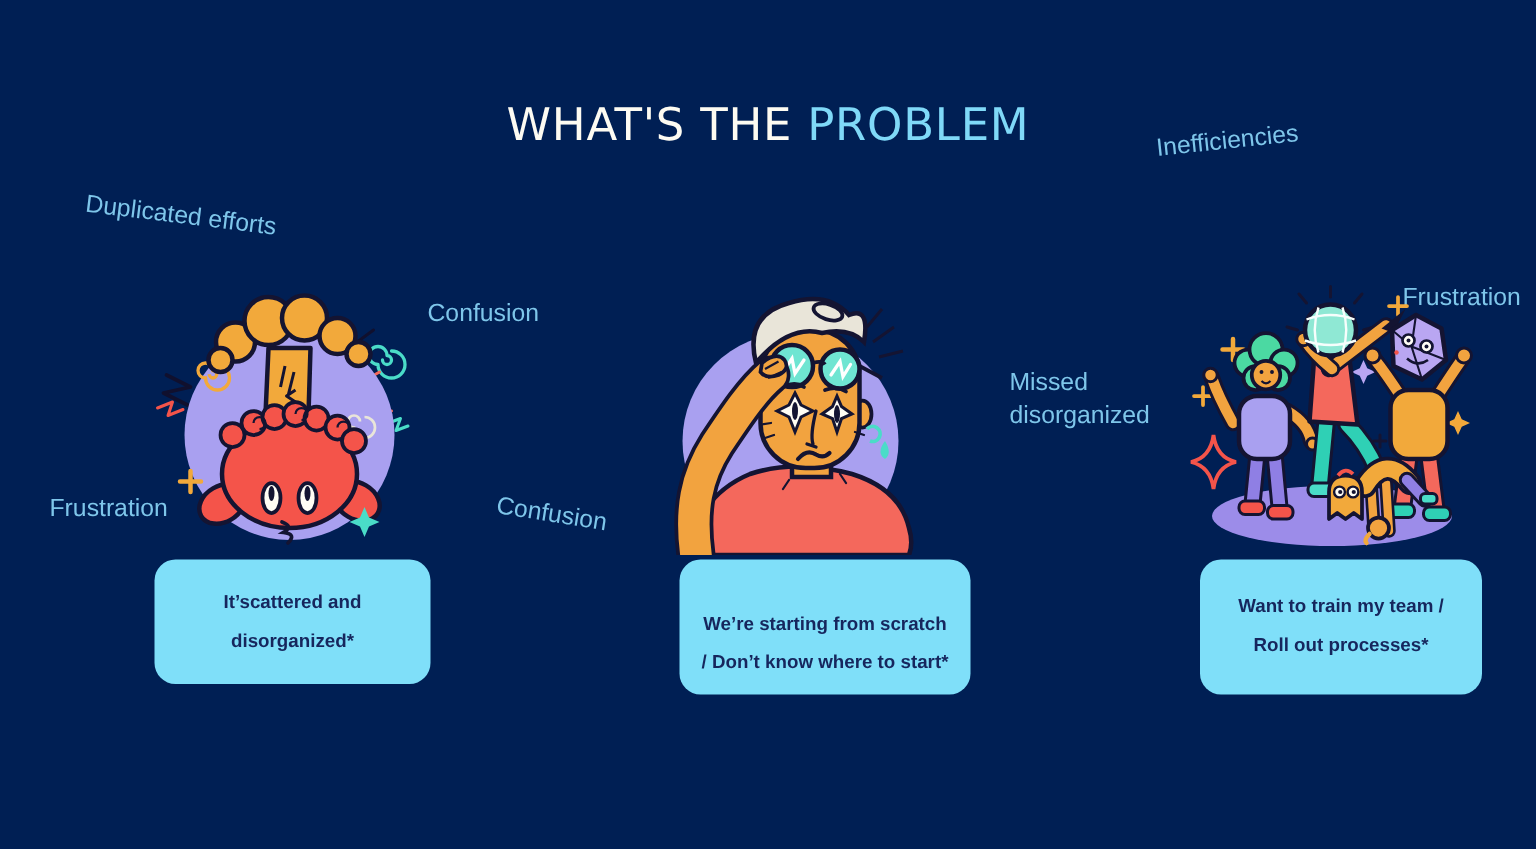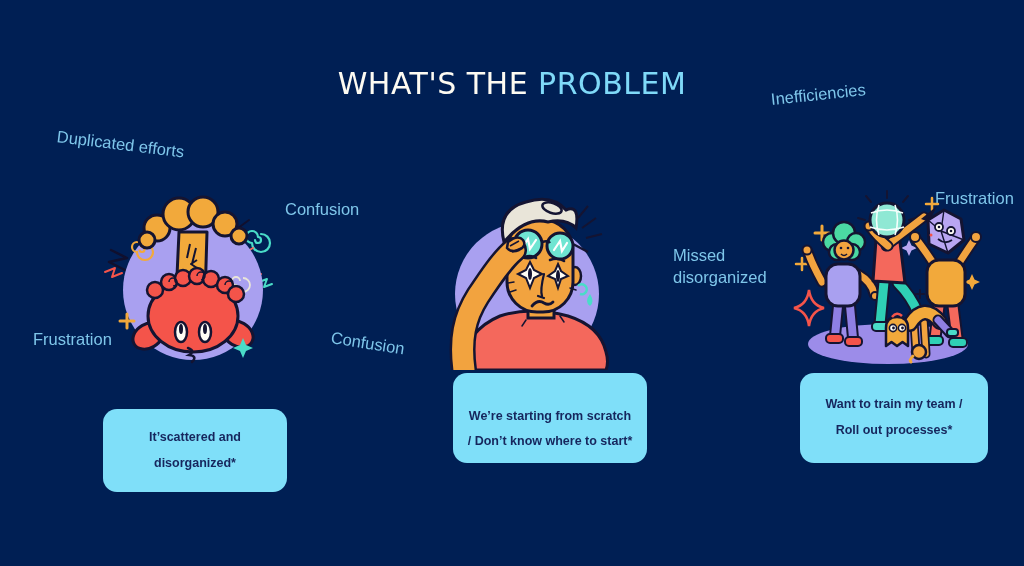--- a/index.html
+++ b/index.html
@@ -30,21 +30,21 @@
   #label-confusion{left:331px;top:328px;transform:rotate(9deg);}
   #label-missed{left:673px;top:244px;width:125px;line-height:1.35;white-space:normal;}
   #label-frustration-right{left:935px;top:189px;}
   .card{
     position:absolute;background:#7FDFF9;border-radius:14px;
     color:#16265D;font-weight:700;font-size:12.5px;line-height:2.05;
     text-align:center;display:flex;align-items:center;justify-content:center;
     padding:8px 14px;box-sizing:border-box;
   }
   .card span{display:block;width:100%;}
-  #card-1{left:103px;top:373px;width:184px;height:83px;margin-top:36px;}
+  #card-1{left:103px;top:373px;width:184px;height:83px;}
   #card-2{left:453px;top:373px;width:194px;height:90px;align-items:flex-end;}
   #card-3{left:800px;top:373px;width:188px;height:90px;}
   .illus{position:absolute;}
   #illus-1{left:93px;top:186px;}
   #illus-2{left:430px;top:190px;}
   #illus-3{left:792px;top:186px;}
 </style>
 </head>
 <body>
 

